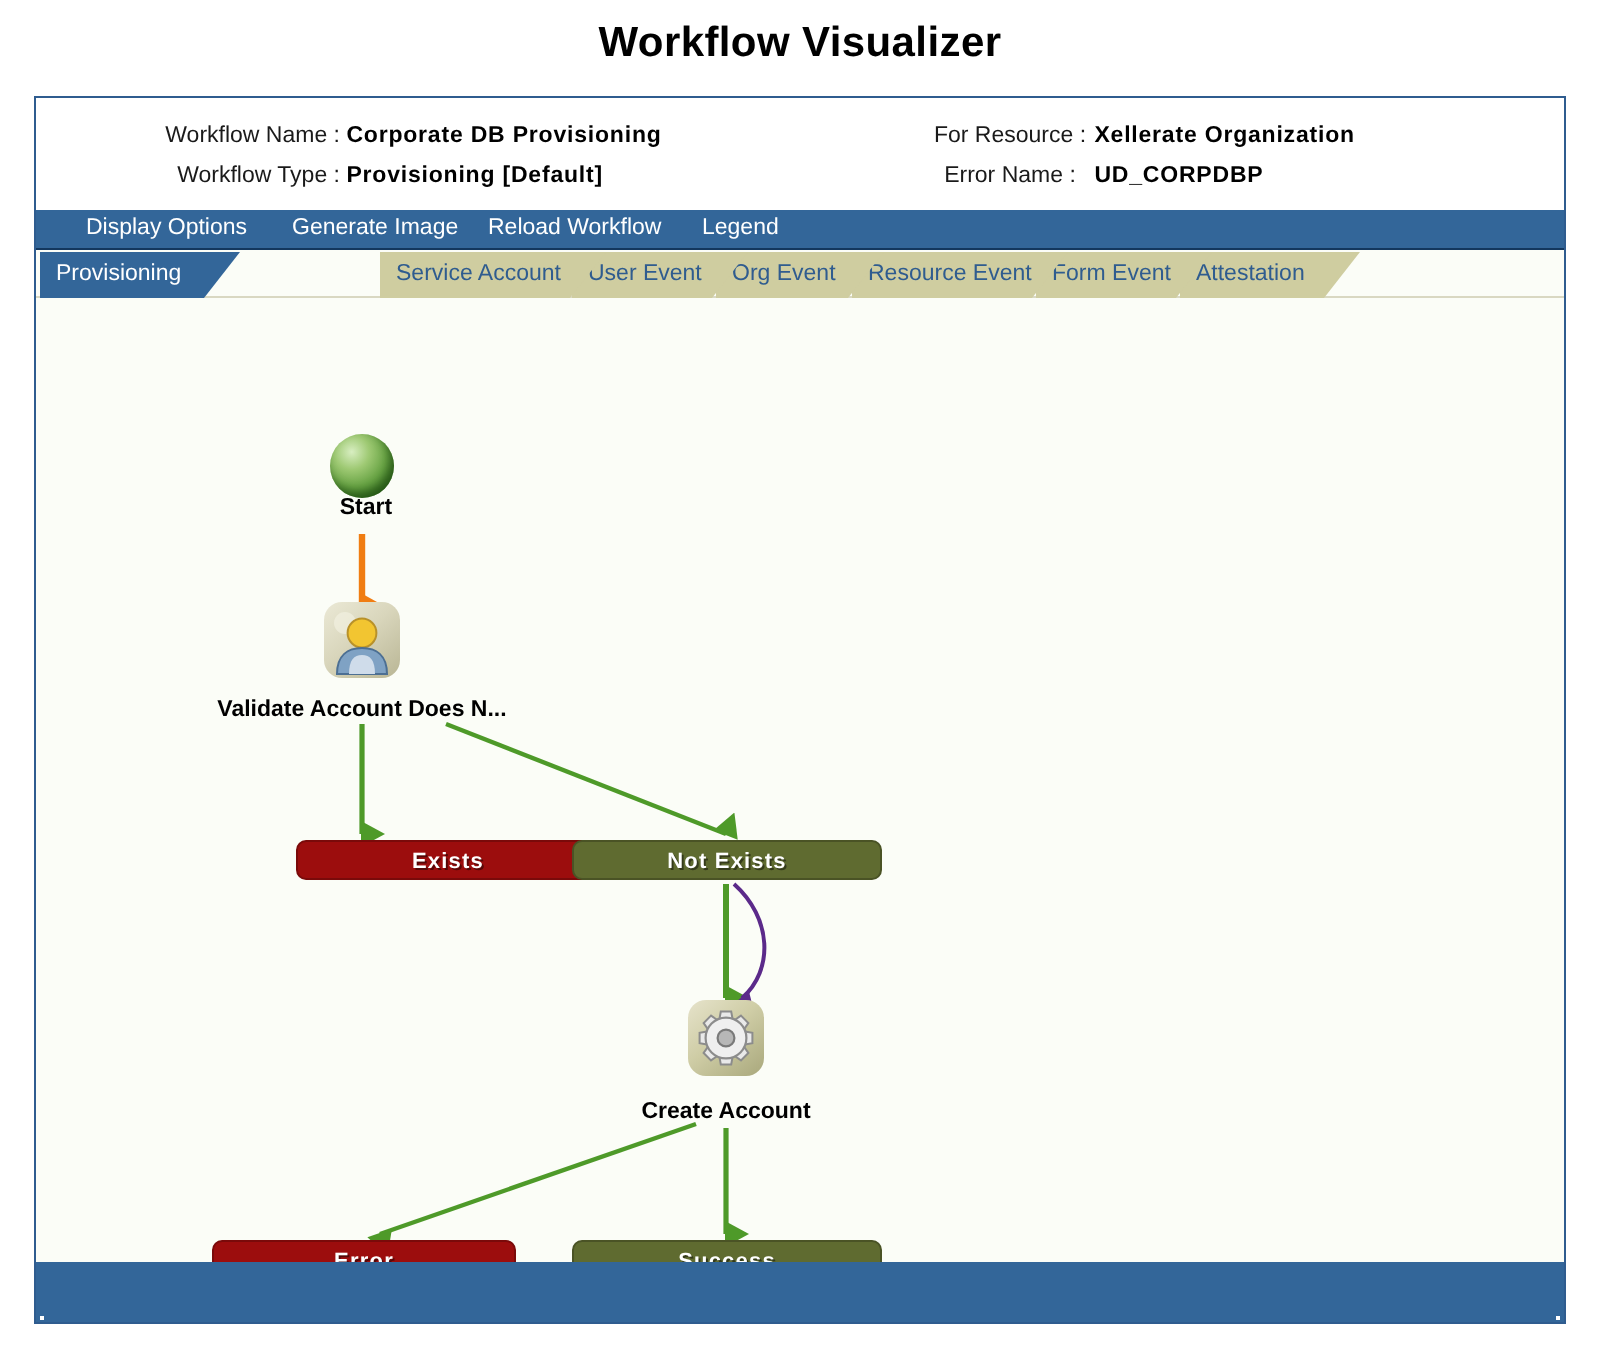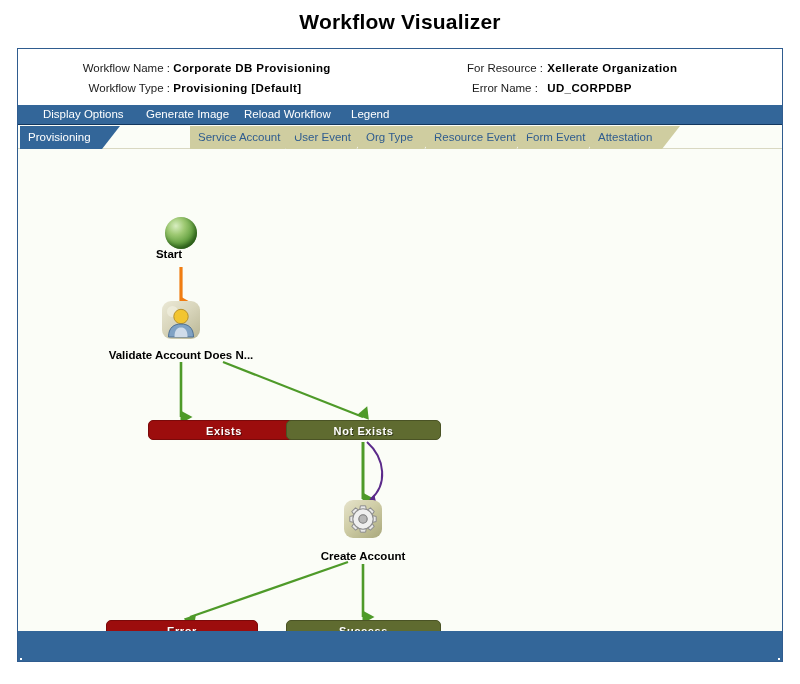--- a/index.html
+++ b/index.html
@@ -250,21 +250,21 @@
         <div class="menu-item" style="left: 14px;">Display Options</div>
         <div class="menu-item" style="left: 117px;">Generate Image</div>
         <div class="menu-item" style="left: 215px;">Reload Workflow</div>
         <div class="menu-item" style="left: 322px;">Legend</div>
       </div>
 
     <div class="tab-strip" id="tab-strip">
         <div class="tab" style="left: 572px; width: 90px; z-index: 13;">Attestation</div>
         <div class="tab" style="left: 500px; width: 88px; z-index: 14;">Form Event</div>
         <div class="tab" style="left: 408px; width: 108px; z-index: 15;">Resource Event</div>
-        <div class="tab" style="left: 340px; width: 84px; z-index: 16;">Org Type</div>
+        <div class="tab" style="left: 340px; width: 84px; z-index: 16;">Org Event</div>
         <div class="tab" style="left: 268px; width: 88px; z-index: 17;">User Event</div>
         <div class="tab" style="left: 172px; width: 113px; z-index: 18;">Service Account</div>
         <div class="tab active" style="left: 2px; width: 100px; z-index: 50;">Provisioning</div>
       </div>
     <div class="tab-underline"></div>
 
     <div class="canvas" id="canvas">
 
       <svg width="764" height="483" viewBox="0 0 764 483">
         <defs>
@@ -288,21 +288,21 @@
         <line x1="345" y1="293" x2="345" y2="350" stroke="#4e9a29" stroke-width="3" marker-end="url(#ah-green)"></line>
 
         <path d="M349,293 C368,310 369,336 353,350" fill="none" stroke="#5b2a8a" stroke-width="2" marker-end="url(#ah-purple)"></path>
 
         <line x1="330" y1="413" x2="172" y2="468" stroke="#4e9a29" stroke-width="2.2" marker-end="url(#ah-green)"></line>
 
         <line x1="345" y1="415" x2="345" y2="468" stroke="#4e9a29" stroke-width="2.6" marker-end="url(#ah-green)"></line>
       </svg>
 
       <div class="start-sphere" style="left:147px; top:68px;"></div>
-      <div class="node-label" style="left:101px; top:99px; width:100px;">Start</div>
+      <div class="node-label" style="left:115px; top:99px; width:100px;">Start</div>
 
       <div class="icon-tile person" style="left:144px; top:152px;">
         <svg width="38" height="38" viewBox="0 0 38 38">
           <circle cx="10.5" cy="10.5" r="5.5" fill="#f3f1e2" opacity="0.65"></circle>
           <circle cx="19" cy="15.5" r="7.2" fill="#f2c531" stroke="#b8912a" stroke-width="1"></circle>
           <path d="M6.5 36 C6.5 26.5 12 23 19 23 C26 23 31.5 26.5 31.5 36 Z" fill="#7fa2c4" stroke="#4c6f93" stroke-width="1"></path>
           <path d="M12.5 36 C12.5 29 15 26.5 19 26.5 C23 26.5 25.5 29 25.5 36 Z" fill="#cfdcea"></path>
         </svg>
       </div>
       <div class="node-label" style="left:63px; top:200px; width:200px;">Validate Account Does N...</div>

